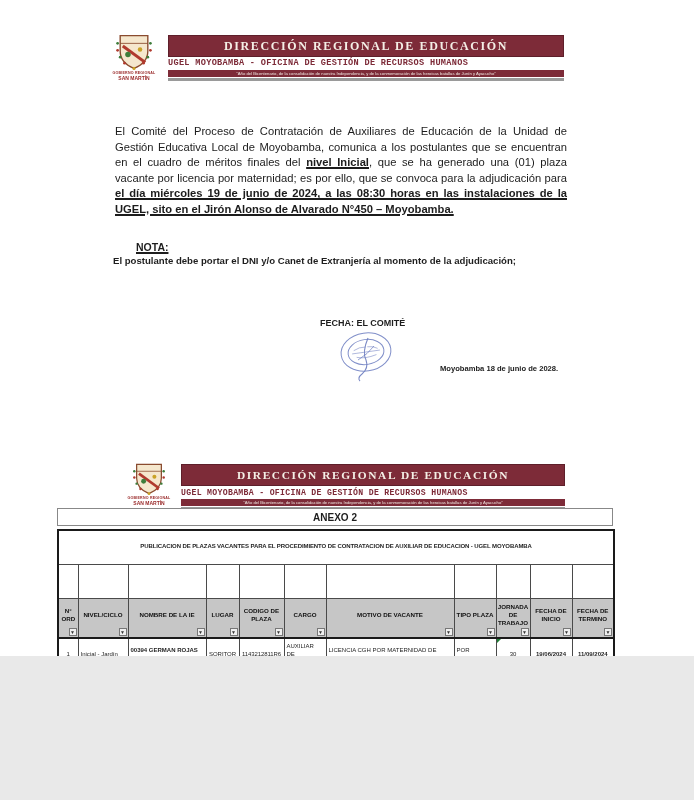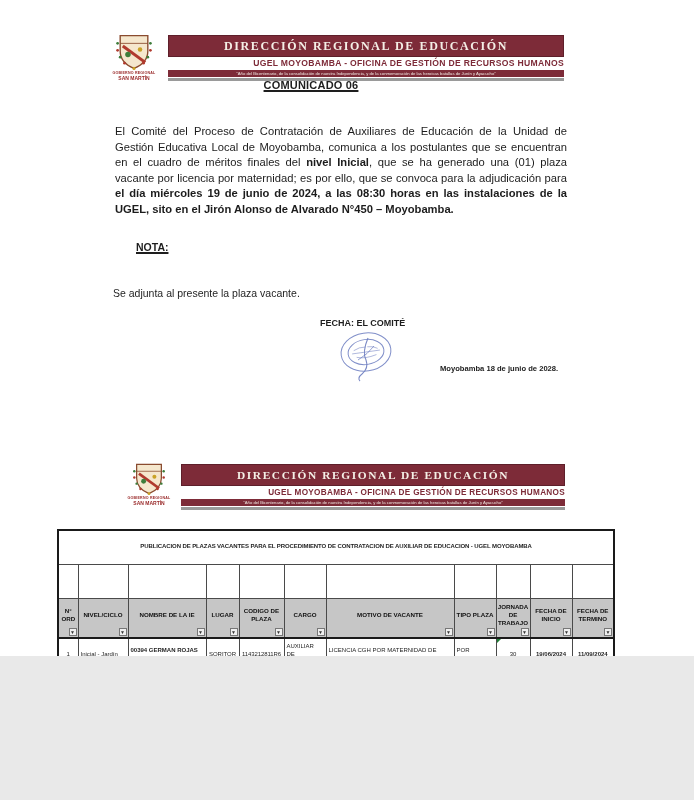--- a/index.html
+++ b/index.html
@@ -16,37 +16,37 @@
   .emblem-cap1 { font-size:3.6px; font-weight:bold; color:#9a2b2b; letter-spacing:.2px; line-height:4px; }
   .emblem-cap2 { font-size:5px; font-weight:bold; color:#9a2b2b; line-height:6px; }
   .lh-right { position:absolute; top:2px; }
   .lh-banner {
     height:22px; background:#7d2b38; border:1px solid #5e1f2a;
     color:#f4efe6; font-family:"Liberation Serif", serif; font-weight:bold;
     font-size:12px; letter-spacing:1.6px; text-align:center; line-height:21px;
   }
   .lh-sub {
     height:13px; color:#7d2b38; font-weight:bold; font-size:8.6px;
-    letter-spacing:.3px; text-align:right; line-height:13px; white-space:nowrap;
+    letter-spacing:.3px; text-align:left; line-height:13px; white-space:nowrap;font-family:Liberation Mono, monospace;
   }
   .lh-motto {
     height:7px; background:#7d2b38; color:#efe6e0; font-size:4.2px;
     text-align:center; line-height:7px; white-space:nowrap; overflow:hidden;
   }
   .lh-rule { height:3px; background:#9a9a9a; margin-top:1px; }
   
   .doc-title { position:absolute; left:0; width:622px; text-align:center;
     font-size:11px; font-weight:bold; text-decoration:underline;
     text-decoration-thickness:1.5px; letter-spacing:.2px; }
   .body-par {
     position:absolute; left:115px; top:124px; width:452px;
     font-size:11.2px; line-height:15.6px; text-align:justify; color:#1c1c1c;
   }
   .body-par span.normal { font-weight:normal; }
-  .body-par span.bold-underline { font-weight:bold; text-decoration-thickness:1.5px; }
+  .body-par span.bold-underline { font-weight:bold; text-decoration:underline; text-decoration-thickness:1.5px; }
   .nota-label { position:absolute; left:113px; top:241px; font-size:10.5px; font-weight:bold;
     text-decoration:underline; text-decoration-thickness:1.5px;padding-left:23px; }
   .nota-text { position:absolute; left:113px; top:255px; font-size:9.6px; font-weight:bold; white-space:nowrap; }
   .attach-note { position:absolute; left:113px; top:287px; font-size:10.5px; }
   .atte { position:absolute; left:320px; top:318px; font-size:9px; font-weight:bold; }
   .stamp { position:absolute; left:338px; top:330px; }
   .date-line { position:absolute; left:440px; top:364px; font-size:7.6px; font-weight:bold; color:#222; }
   
   .anexo-band {
     position:absolute; left:57px; top:508px; width:556px; height:18px;
@@ -111,26 +111,25 @@
       <div class="emblem-cap2">SAN MARTÍN</div>
     </div>
     <div class="lh-right" style="left:60px; width:396px;">
       <div class="lh-banner">DIRECCIÓN REGIONAL DE EDUCACIÓN</div>
       <div class="lh-sub">UGEL MOYOBAMBA - OFICINA DE GESTIÓN DE RECURSOS HUMANOS</div>
       <div class="lh-motto">"Año del Bicentenario, de la consolidación de nuestra Independencia, y de la conmemoración de las heroicas batallas de Junín y Ayacucho"</div>
       <div class="lh-rule"></div>
     </div>
   </div>
 
-  <div class="doc-title" style="top:79px;">COMUNICADO 06</div>
 
   <div class="body-par"><span class="normal">El Comité del Proceso de Contratación de Auxiliares de Educación de la Unidad de Gestión Educativa Local de Moyobamba, comunica a los postulantes que se encuentran en el cuadro de méritos finales del </span><span class="bold-underline">nivel Inicial</span><span class="normal">, que se ha generado una (01) plaza vacante por licencia por maternidad; es por ello, que se convoca para la adjudicación para </span><span class="bold-underline">el día miércoles 19 de junio de 2024, a las 08:30 horas en las instalaciones de la UGEL, sito en el Jirón Alonso de Alvarado N°450 – Moyobamba.</span></div>
 
   <div class="nota-label">NOTA:</div>
-  <div class="attach-note">Se adjunta al presente la plaza vacante.</div>
+  <div class="nota-text">El postulante debe portar el DNI y/o Canet de Extranjería al momento de la adjudicación;</div>
 
   <div class="atte">FECHA: EL COMITÉ</div>
   <div class="stamp">
     <svg width="56" height="52" viewBox="0 0 56 52">
       <g stroke="#6b7cc0" fill="none" stroke-width="1" opacity="0.85" transform="rotate(-8 28 22)">
         <ellipse cx="28" cy="22" rx="25" ry="19"></ellipse>
         <ellipse cx="28" cy="22" rx="18" ry="12.5"></ellipse>
         <path d="M14 22 h28" stroke-width="0.6"></path>
         <path d="M16 19 q6 -3 12 -2 M30 17 q6 0 10 3" stroke-width="0.6"></path>
         <path d="M18 26 q8 3 20 0" stroke-width="0.6"></path>
@@ -163,20 +162,21 @@
       <div class="emblem-cap2">SAN MARTÍN</div>
     </div>
     <div class="lh-right" style="left:56px; width:384px;">
       <div class="lh-banner" style="font-size:11.4px;">DIRECCIÓN REGIONAL DE EDUCACIÓN</div>
       <div class="lh-sub" style="font-size:8.2px;">UGEL MOYOBAMBA - OFICINA DE GESTIÓN DE RECURSOS HUMANOS</div>
       <div class="lh-motto">"Año del Bicentenario, de la consolidación de nuestra Independencia, y de la conmemoración de las heroicas batallas de Junín y Ayacucho"</div>
       <div class="lh-rule"></div>
     </div>
   </div>
 
+  <div class="anexo-band">ANEXO 2</div>
 
   <div class="vac-table-wrap">
     <table class="vac">
       <colgroup>
         <col style="width:20px">
           <col style="width:50px">
           <col style="width:78px">
           <col style="width:33px">
         <col style="width:45px">
           <col style="width:42px">

